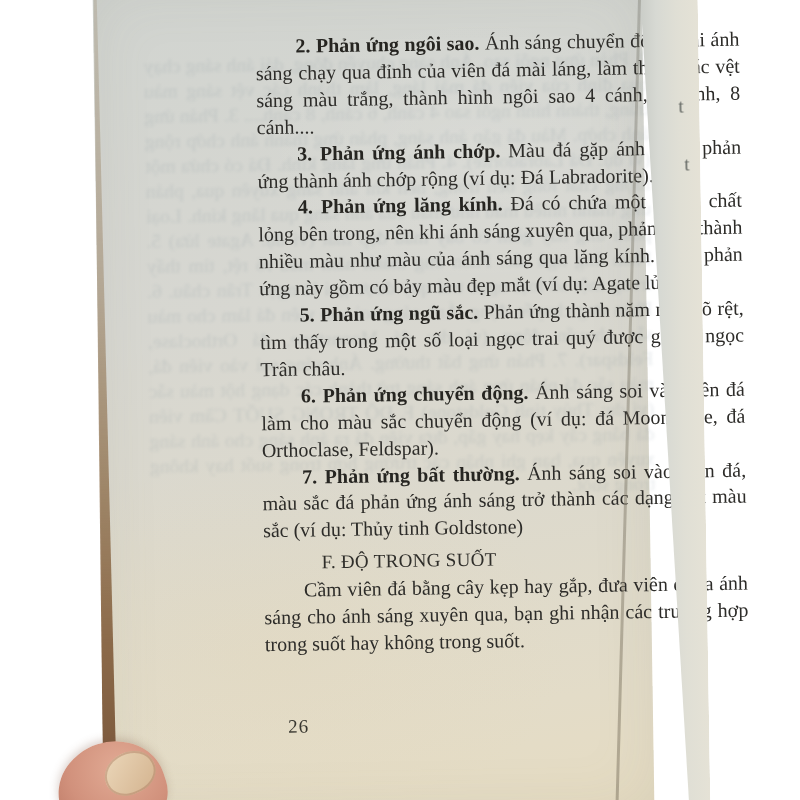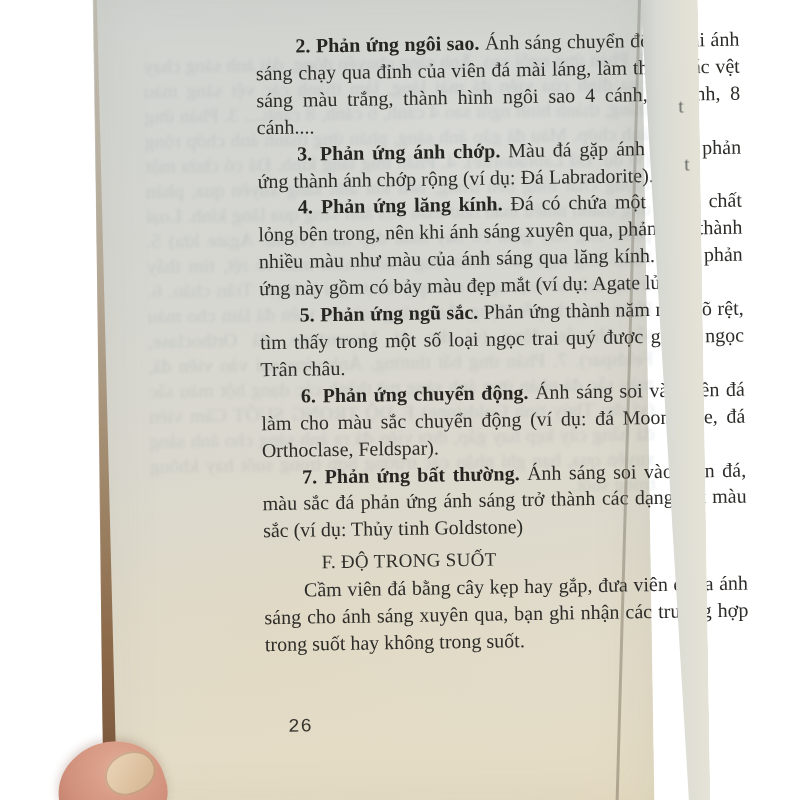--- a/index.html
+++ b/index.html
@@ -39,21 +39,21 @@
   .para{text-indent:40px;}
   .para b{font-weight:bold;color:#262521;}
   .sec-header{
     margin-top:6px !important;
     padding-left:58px;text-indent:0;
     font-size:19px;letter-spacing:0.3px;color:#2f2e2a;
   }
 
   .page-number{
     position:absolute;left:184px;top:728px;
-    font-size:19px;color:#37362f;letter-spacing:1px;font-family:Liberation Mono, monospace;
+    font-size:19px;color:#37362f;letter-spacing:1px;
   }
 
   
   .spine-edge{
     position:absolute;left:95px;top:-14px;width:18px;height:828px;
     clip-path:polygon(5px 0,8px 0,16px 100%,2px 100%);
     background:linear-gradient(to bottom,
       rgba(150,130,100,0.25) 0%,
       rgba(145,118,85,0.45) 35%,
       rgba(140,108,72,0.75) 60%,

